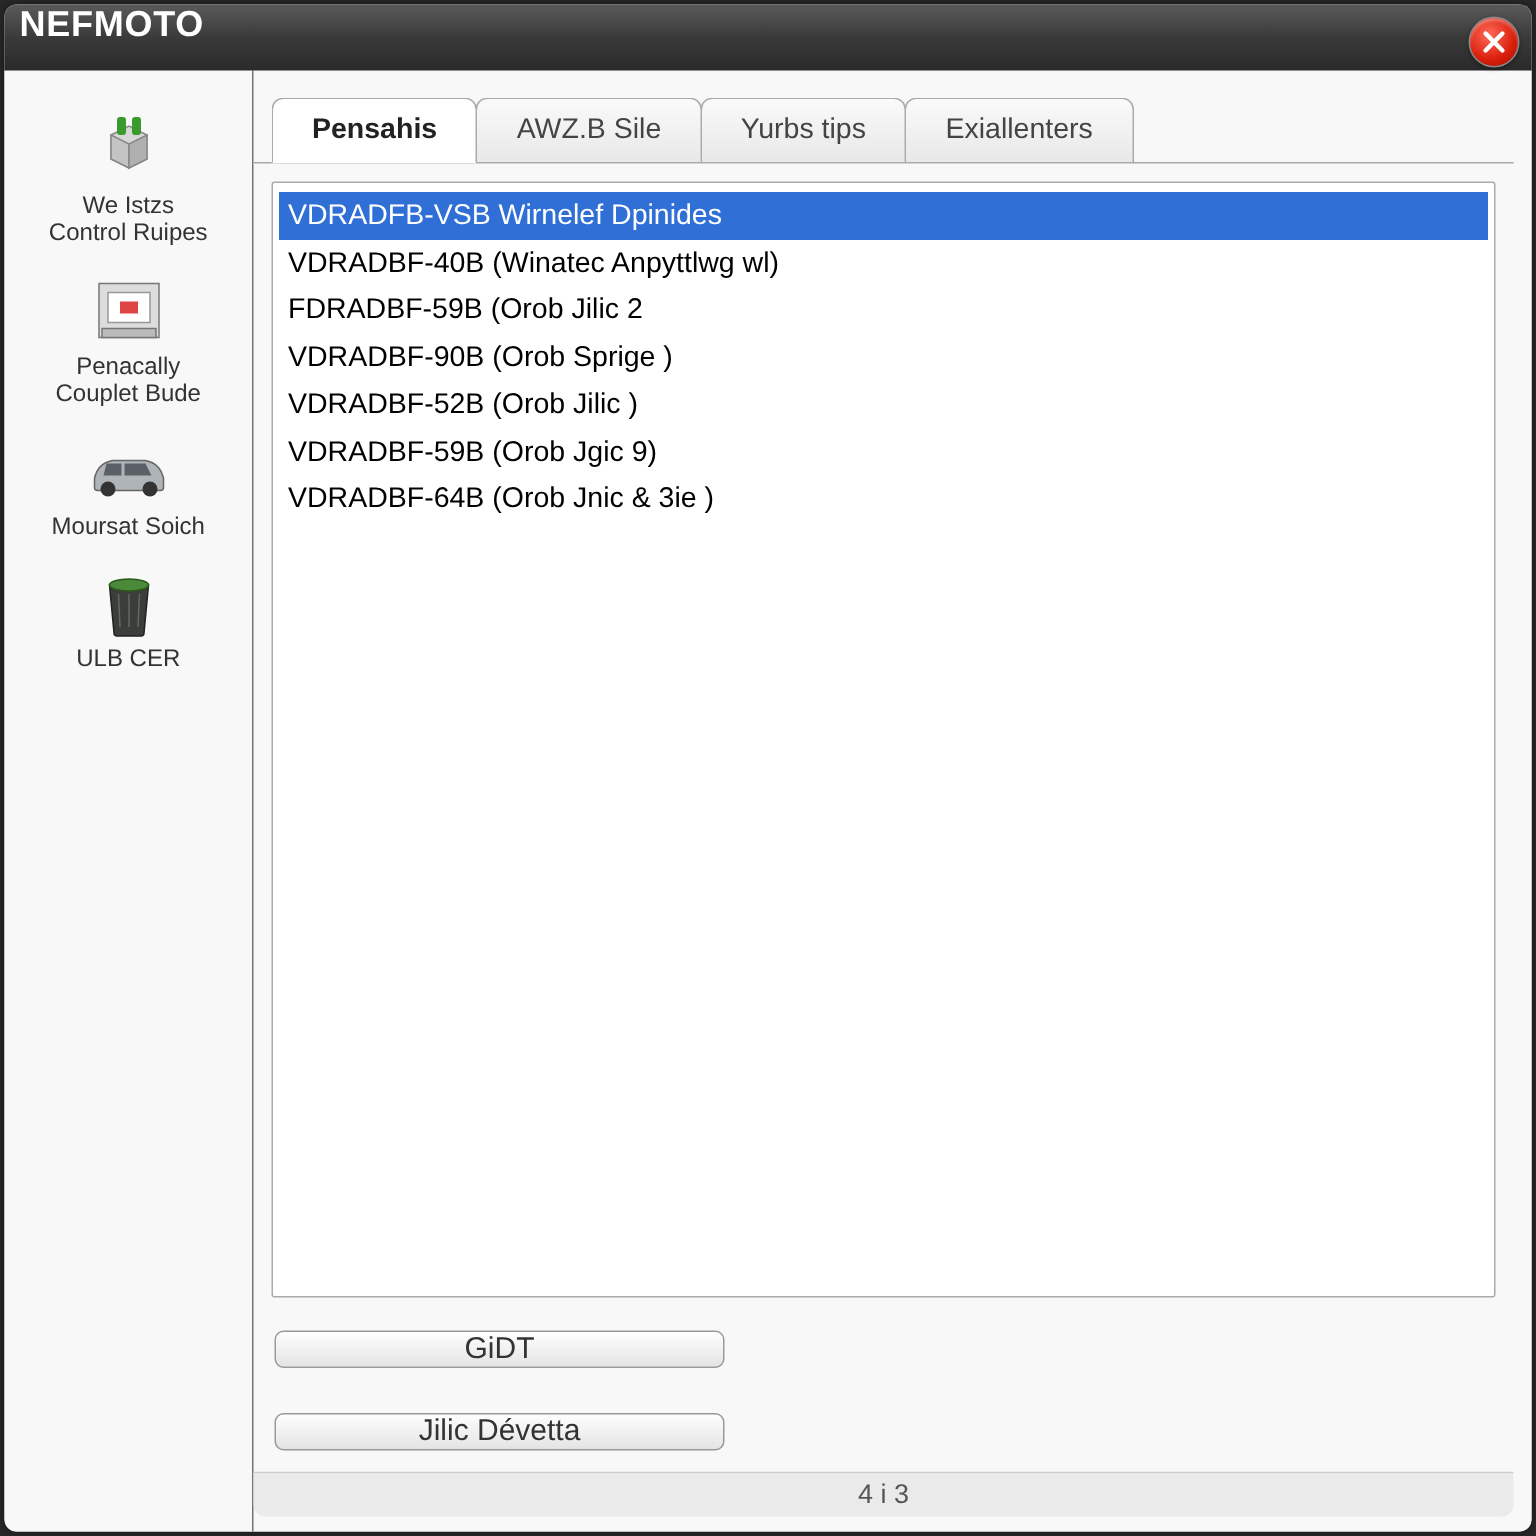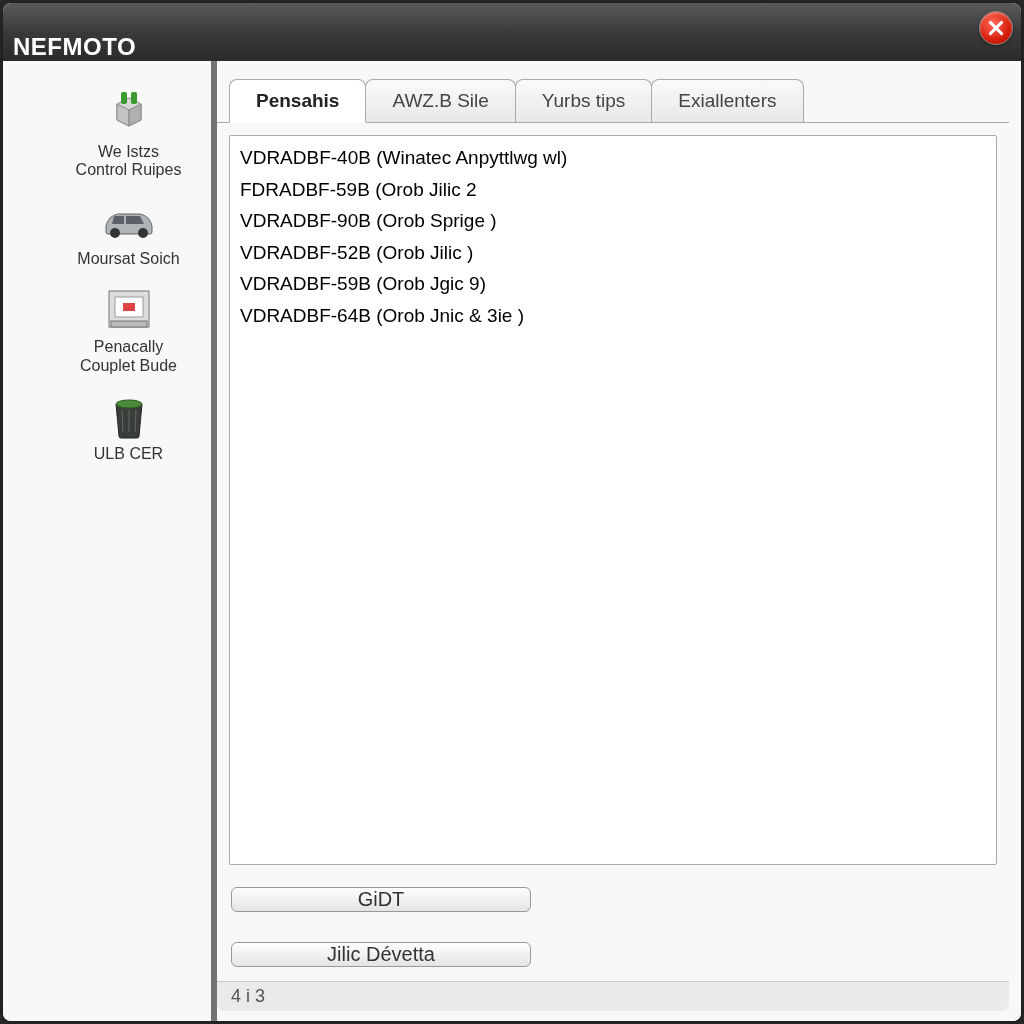--- a/index.html
+++ b/index.html
@@ -11,24 +11,24 @@
   height: 1018px;
   margin: 3px;
   border-radius: 8px;
   display: flex;
   flex-direction: column;
   box-shadow: 0 0 8px rgba(0,0,0,0.5);
 }
 
 .titlebar {
   background: linear-gradient(to bottom, #5a5a5a 0%, #3a3a3a 50%, #2a2a2a 100%);
-  height: 58px;
+  height: 44px;
   border-radius: 8px 8px 0 0;
   display: flex;
-  align-items: flex-end;
+  align-items: flex-start;
   padding: 0 10px;
   position: relative;
 }
 .titlebar-title {
   color: #fff;
   font-size: 24px;
   font-weight: bold;
   letter-spacing: 0.5px;
 }
 .close-btn {
@@ -54,21 +54,20 @@
   background: #f8f8f8;
   border-radius: 0 0 8px 8px;
 }
 
 .sidebar {
   width: 165px;
   padding: 30px 8px 18px 8px;
   display: flex;
   flex-direction: column;
   gap: 18px;
-  margin-left: 43px;
 }
 .sidebar-item {
   display: flex;
   flex-direction: column;
   align-items: center;
   cursor: pointer;
   gap: 4px;
 }
 .sidebar-icon {
   width: 58px;
@@ -82,21 +81,21 @@
   color: #333;
   text-align: center;
   line-height: 1.15;
 }
 
 .main {
   flex: 1;
   padding: 18px 12px 10px 0;
   display: flex;
   flex-direction: column;
-  border-left: 6px solid #737373;
+  border-left: 1px solid #737373;
 }
 
 .tabs {
   display: flex;
   border-bottom: 1px solid #aaa;
   padding-left: 12px;
 }
 .tab {
   padding: 10px 26px;
   font-size: 19px;
@@ -179,21 +178,21 @@
   font-size: 20px;
   font-weight: 500;
   color: #333;
   cursor: pointer;
 }
 
 .statusbar {
   background: #eaeaea;
   border-top: 1px solid #ccc;
   padding: 4px 14px;
-  text-align: left;
+  text-align: center;
   font-size: 18px;
   color: #555;
   border-radius: 0 0 8px 8px;
 }
 </style>
 </head>
 <body>
 
 <div class="window">
 
@@ -219,46 +218,46 @@
             <rect x="18" y="0" width="6" height="12" rx="2" fill="#3a9a2e"></rect>
             <rect x="28" y="0" width="6" height="12" rx="2" fill="#3a9a2e"></rect>
           </svg>
         </div>
         <span class="sidebar-label" style="white-space:pre-line">We Istzs
 Control Ruipes</span>
       </div>
 
       <div class="sidebar-item">
         <div class="sidebar-icon">
+          <svg width="52" height="46" viewBox="0 0 52 46">
+            <rect x="6" y="4" width="40" height="36" fill="#ddd" stroke="#777"></rect>
+            <rect x="12" y="10" width="28" height="20" fill="#fff" stroke="#999"></rect>
+            <rect x="20" y="16" width="12" height="8" fill="#d44"></rect>
+            <rect x="8" y="34" width="36" height="6" fill="#bbb" stroke="#777"></rect>
+          </svg>
+        </div>
+        <span class="sidebar-label" style="white-space:pre-line">Penacally
+Couplet Bude</span>
+      </div>
+
+      <div class="sidebar-item">
+        <div class="sidebar-icon">
           <svg width="58" height="40" viewBox="0 0 58 40">
             <path d="M6 24 Q8 14 18 12 L40 12 Q50 14 52 24 L52 30 Q52 32 50 32 L8 32 Q6 32 6 30 Z" fill="#aeb4b8" stroke="#666"></path>
             <path d="M14 14 L24 14 L24 22 L12 22 Z" fill="#5a6066"></path>
             <path d="M26 14 L40 14 L44 22 L26 22 Z" fill="#5a6066"></path>
             <circle cx="15" cy="31" r="5" fill="#333"></circle>
             <circle cx="43" cy="31" r="5" fill="#333"></circle>
           </svg>
         </div>
         <span class="sidebar-label">Moursat Soich</span>
       </div>
 
       <div class="sidebar-item">
         <div class="sidebar-icon">
-          <svg width="52" height="46" viewBox="0 0 52 46">
-            <rect x="6" y="4" width="40" height="36" fill="#ddd" stroke="#777"></rect>
-            <rect x="12" y="10" width="28" height="20" fill="#fff" stroke="#999"></rect>
-            <rect x="20" y="16" width="12" height="8" fill="#d44"></rect>
-            <rect x="8" y="34" width="36" height="6" fill="#bbb" stroke="#777"></rect>
-          </svg>
-        </div>
-        <span class="sidebar-label" style="white-space:pre-line">Penacally
-Couplet Bude</span>
-      </div>
-
-      <div class="sidebar-item">
-        <div class="sidebar-icon">
           <svg width="42" height="46" viewBox="0 0 42 46">
             <path d="M8 10 L34 10 L31 42 Q31 44 29 44 L13 44 Q11 44 11 42 Z" fill="#3a3e3a" stroke="#222"></path>
             <ellipse cx="21" cy="10" rx="13" ry="4" fill="#4a8a3a" stroke="#2a5a1a"></ellipse>
             <path d="M14 16 L15 38 M21 16 L21 38 M28 16 L27 38" stroke="#666" stroke-width="1"></path>
           </svg>
         </div>
         <span class="sidebar-label">ULB CER</span>
       </div>
 
     </div>
@@ -268,20 +267,21 @@
       <div class="tabs">
         <div class="tab active">Pensahis</div>
         <div class="tab">AWZ.B Sile</div>
         <div class="tab">Yurbs tips</div>
         <div class="tab">Exiallenters</div>
       </div>
 
       <div class="panel">
 
         <div class="listbox">
+          <div class="list-item selected">VDRADFB-VSB Wirnelef Dpinides</div>
           <div class="list-item">VDRADBF-40B (Winatec Anpyttlwg wl)</div>
           <div class="list-item">FDRADBF-59B (Orob Jilic 2</div>
           <div class="list-item">VDRADBF-90B (Orob Sprige )</div>
           <div class="list-item">VDRADBF-52B (Orob Jilic )</div>
           <div class="list-item">VDRADBF-59B (Orob Jgic 9)</div>
           <div class="list-item">VDRADBF-64B (Orob Jnic &amp; 3ie )</div>
         </div>
 
 
       </div>

